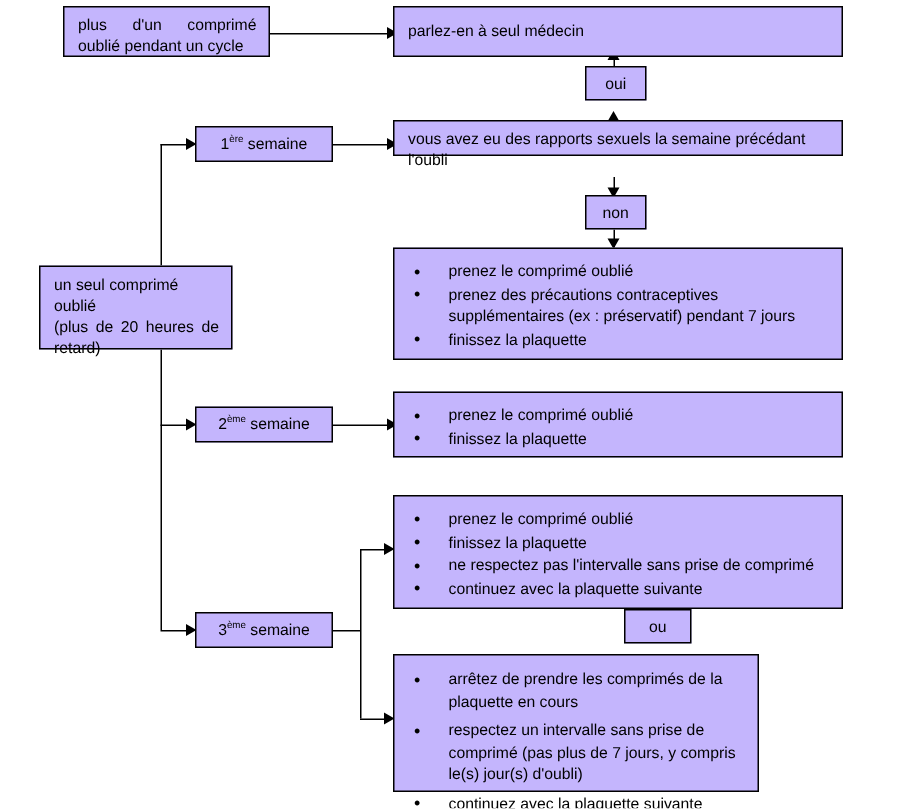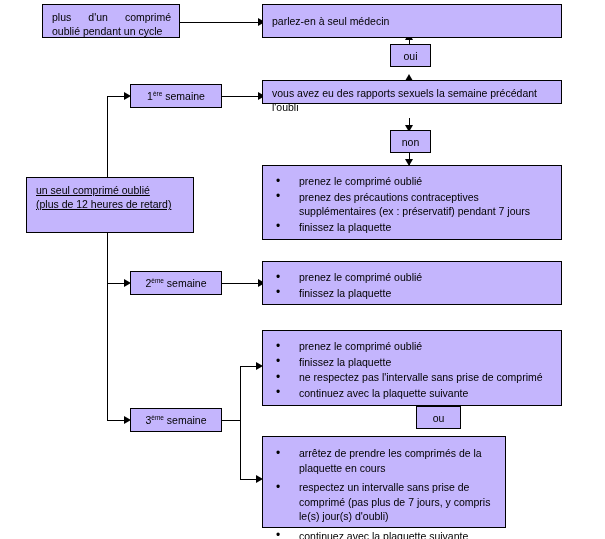--- a/index.html
+++ b/index.html
@@ -165,23 +165,23 @@
   </div>
 
   <div class="box pad" style="left:262px; top:80px; width:300px; height:24px;">
     <div>vous avez eu des rapports sexuels la semaine précédant l'oubli</div>
   </div>
 
   <div class="box center" style="left:390px; top:130px; width:41px; height:23px;">
     <span>non</span>
   </div>
 
-  <div class="box pad" style="left:26px; top:177px; width:168px; height:56px;text-decoration:underline;">
+  <div class="box pad" style="left:26px; top:177px; width:129px; height:56px;">
     <div>un seul comprimé oublié</div>
-    <div class="just">(plus de 12 heures de retard)</div>
+    <div class="just">(plus de 20 heures de retard)</div>
   </div>
 
   <div class="box" style="left:262px; top:165px; width:300px; height:75px; padding:8px 6px 6px 0;">
     <ul class="bullets">
       <li>prenez le comprimé oublié</li>
       <li>prenez des précautions contraceptives supplémentaires (ex : préservatif) pendant 7 jours</li>
       <li>finissez la plaquette</li>
     </ul>
   </div>
 

